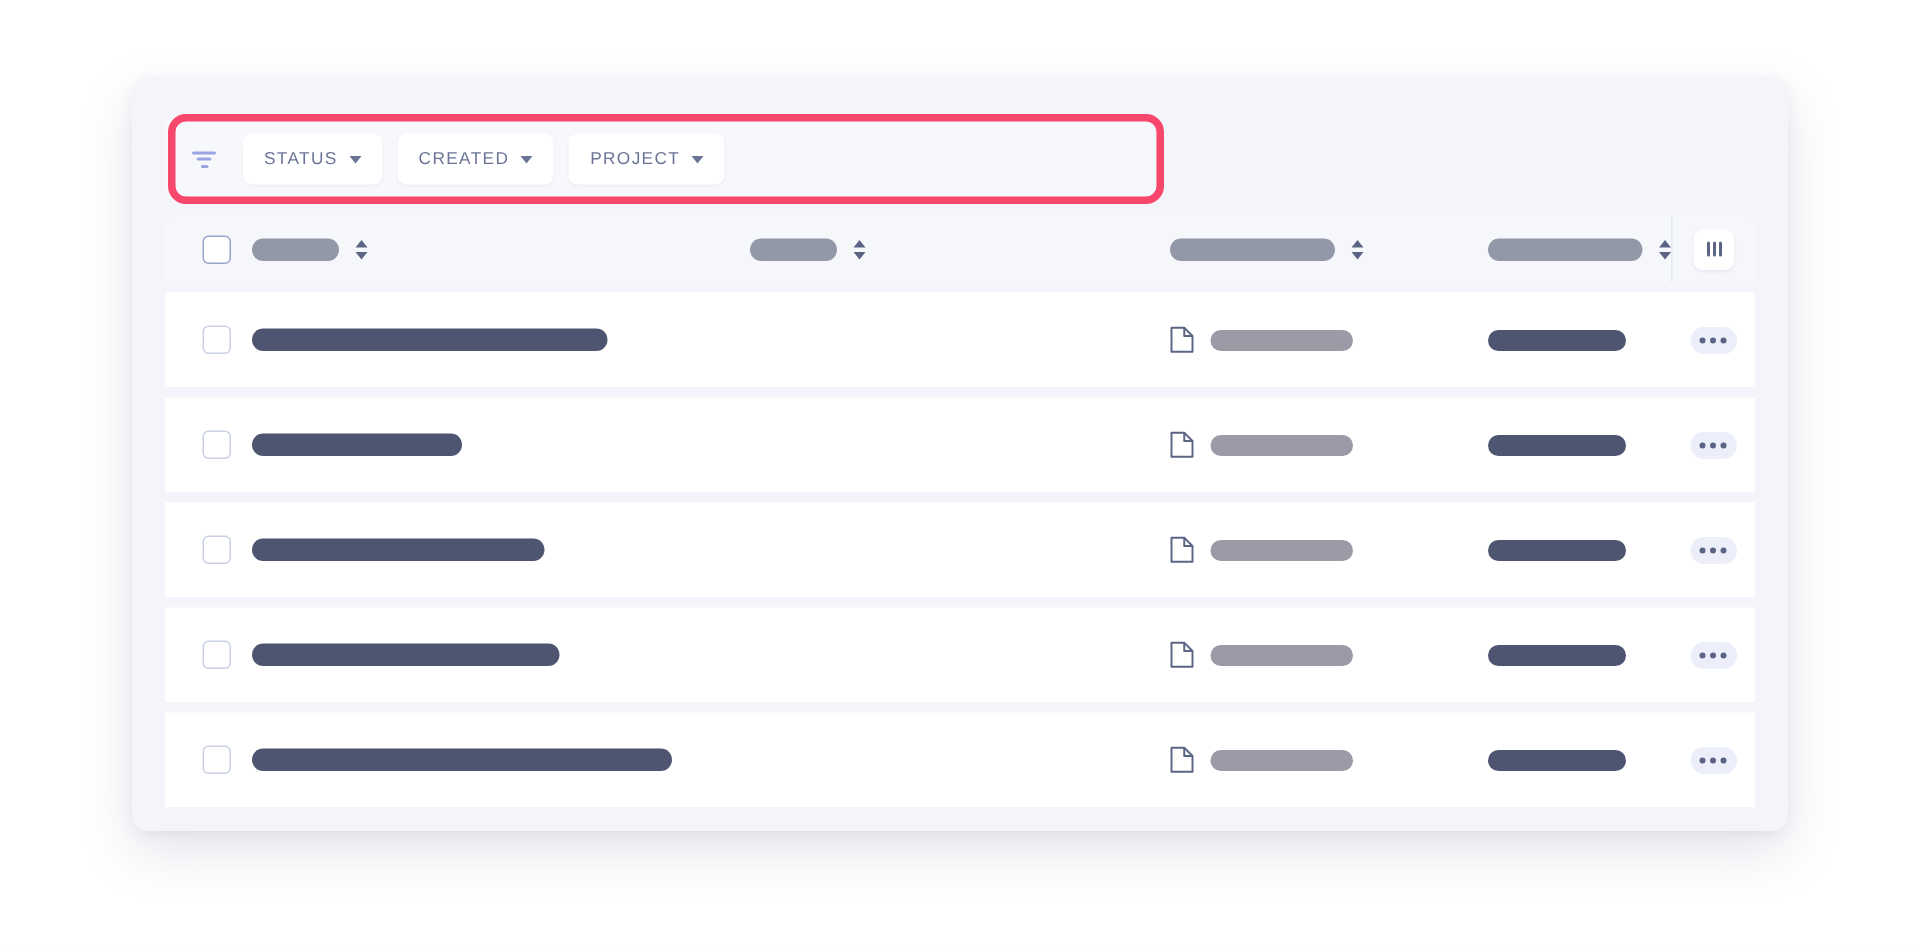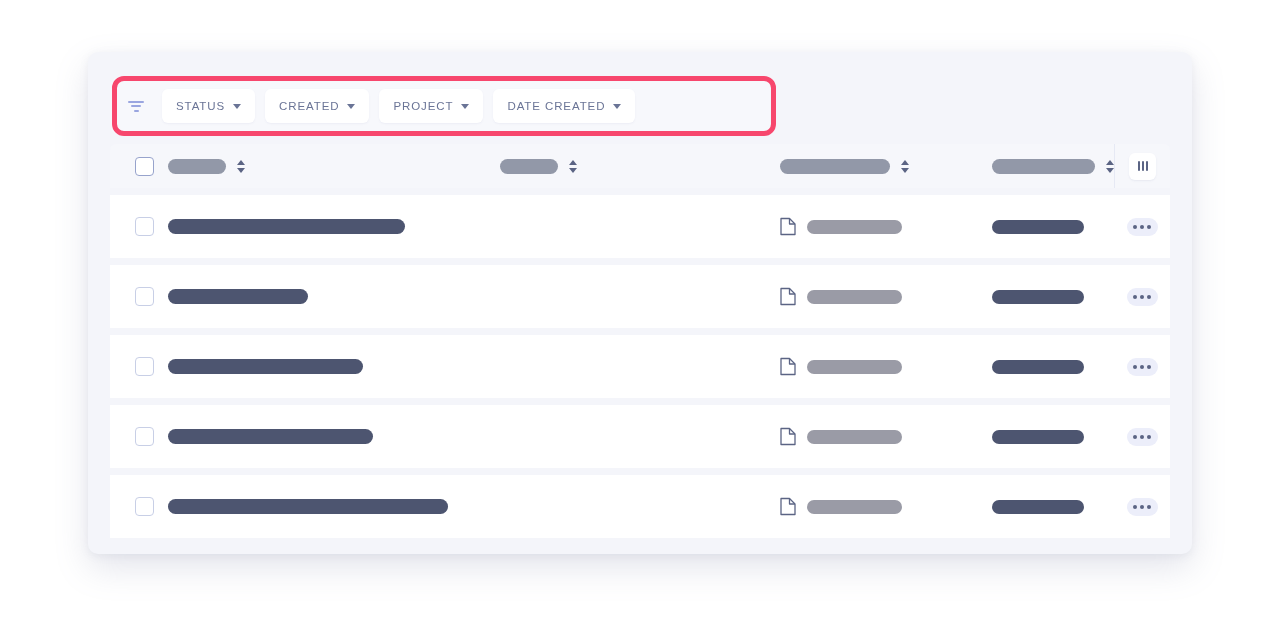--- a/index.html
+++ b/index.html
@@ -261,24 +261,20 @@
         <span class="chip-label">CREATED</span>
         <span class="caret"></span>
       </div>
 
       <div class="chip">
         <span class="chip-label">PROJECT</span>
         <span class="caret"></span>
       </div>
 
 
-      <div class="chip">
-        <span class="chip-label">DATE CREATED</span>
-        <span class="caret"></span>
-      </div>
 
     </div>
 
     <div id="table">
 
       <div class="thead">
         <div class="c-check">
           <div class="checkbox header"></div>
         </div>
 

